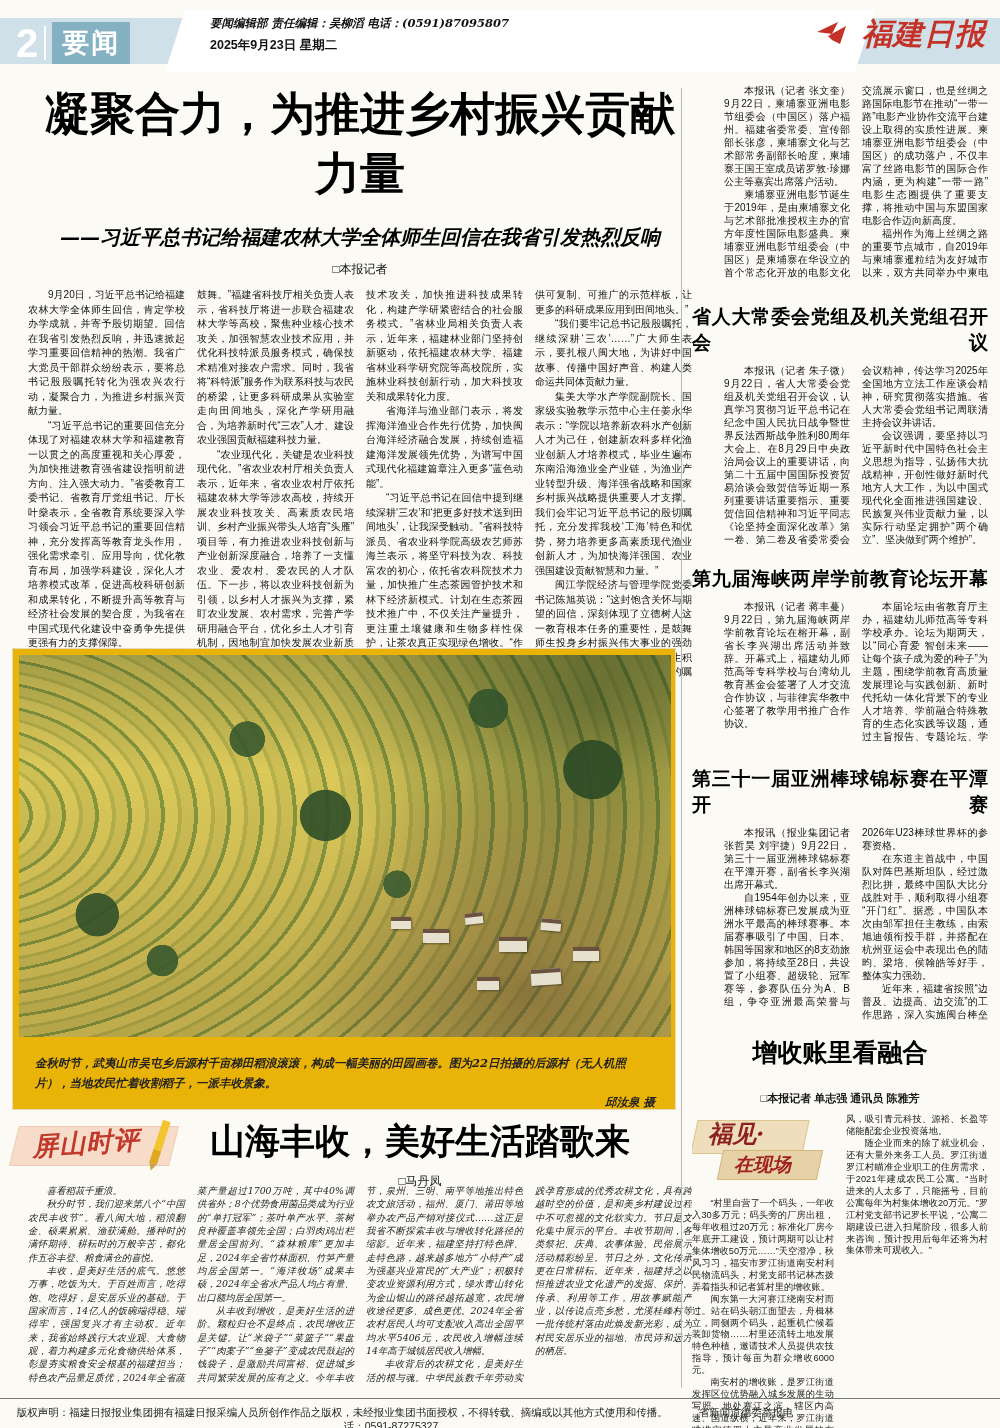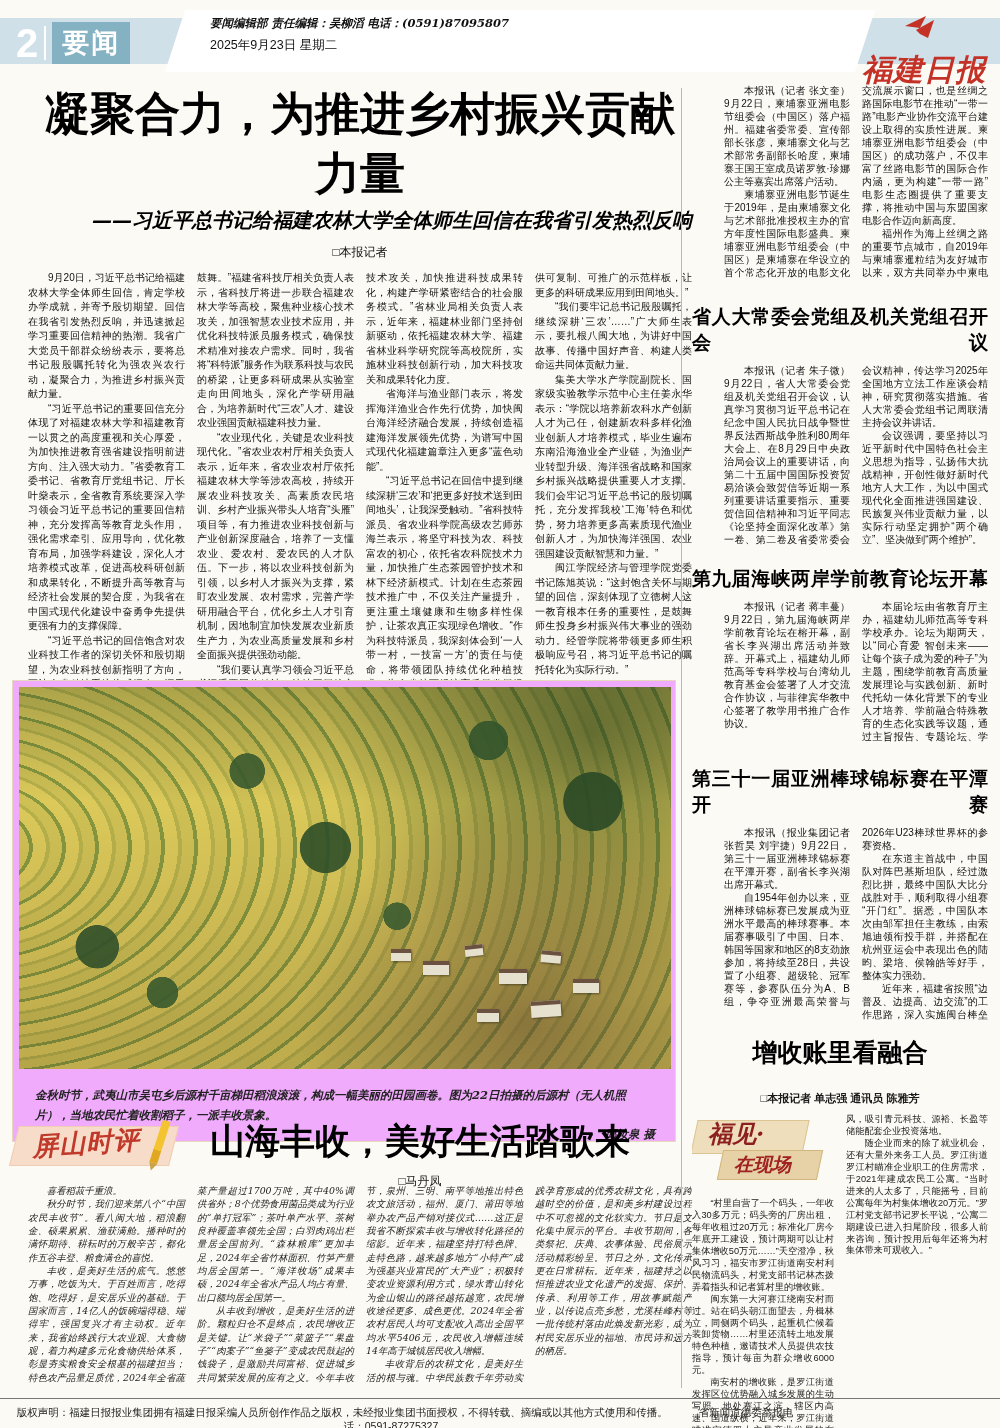--- a/index.html
+++ b/index.html
@@ -12,34 +12,34 @@
 
   
   .mast-band { position:absolute; left:0; top:18px; width:1000px; height:46px; background:#cfe0e9; }
   .mast-white { position:absolute; left:175px; top:10px; width:690px; height:62px; background:#ffffff; transform:skewX(-18deg); }
   .pageno-wrap { position:absolute; left:16px; top:22px; display:flex; align-items:center; gap:6px; }
   .pageno { font-size:40px; font-weight:bold; color:#ffffff; line-height:40px; }
   .pageno-divider { width:2px; height:34px; background:#ffffff; }
   .section-box { display:inline-block; background:#85b2c2; color:#ffffff; font-size:27px; font-weight:900; padding:3px 10px; letter-spacing:2px; }
   .mast-info { position:absolute; left:210px; top:16px; }
   .editor-line { font-family:"DejaVu Serif", serif; font-style:italic; font-weight:bold; font-size:11.5px; color:#111; }
-  .date-line { font-size:12.5px; font-weight:normal; margin-top:6px; color:#111; }
-  .paper-logo { position:absolute; right:14px; top:14px; display:flex; align-items:center; gap:6px;flex-direction:column; }
+  .date-line { font-size:12.5px; font-weight:bold; margin-top:6px; color:#111; }
+  .paper-logo { position:absolute; right:14px; top:14px; display:flex; align-items:center; gap:6px; }
   .paper-name { font-family:"DejaVu Serif", serif; font-style:italic; font-weight:bold; font-size:30px; color:#c43127; letter-spacing:1px; }
 
   
   .lead { position:absolute; left:28px; top:84px; width:664px; }
   .lead h1 { font-size:45px; font-weight:900; text-align:center; letter-spacing:0px; color:#000; }
-  .lead .subhead { margin-top:3px; text-align:right; font-family:"DejaVu Serif", serif; font-style:italic; font-weight:bold; font-size:20px; color:#000; }
+  .lead .subhead { margin-top:20px; text-align:center; font-family:"DejaVu Serif", serif; font-style:italic; font-weight:bold; font-size:20px; color:#000; }
   .lead .byline { margin-top:10px; text-align:center; font-size:12px; color:#111; }
   .lead-body { margin-top:10px; height:438px; overflow:hidden; columns:4; column-gap:12px; font-size:10px; line-height:1.45; text-align:justify; color:#111; }
   .lead-body p, .art-body p, .comm-body p, .feat-body p { text-indent:2em; margin:0; }
 
   
-  .photo-card { position:absolute; left:12px; top:648px; width:664px; height:462px; background:#f0abfc; border:1px solid #e7d9bb;margin-top:32px; }
+  .photo-card { position:absolute; left:12px; top:648px; width:664px; height:462px; background:#eab308; border:1px solid #e7d9bb; }
   .photo { position:absolute; left:6px; top:6px; width:652px; height:382px; overflow:hidden;
     background-color:#8a9440;
     background-image:
       radial-gradient(circle at 78% 88%, rgba(110,85,55,.55), transparent 38%),
       radial-gradient(circle at 88% 12%, rgba(35,60,28,.55), transparent 40%),
       repeating-radial-gradient(ellipse 900px 620px at -8% 42%, #dcc95a 0 13px, #b7b14b 13px 17px, #cfc055 17px 29px, #86973f 29px 33px),
       linear-gradient(115deg, #a3aa45, #8d9a41);
   }
   .photo .shade { position:absolute; inset:0; background:linear-gradient(180deg, rgba(30,50,25,.25), rgba(0,0,0,0) 30%, rgba(60,45,20,.18) 90%); }
   .trees { position:absolute; inset:0;

